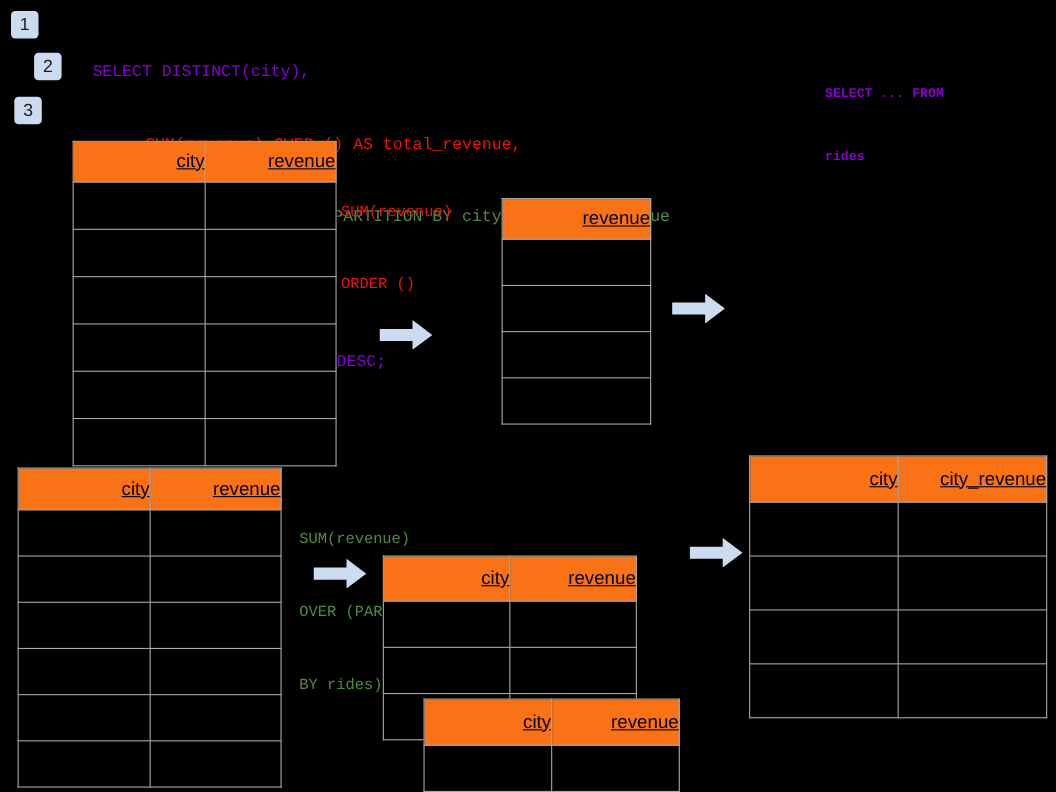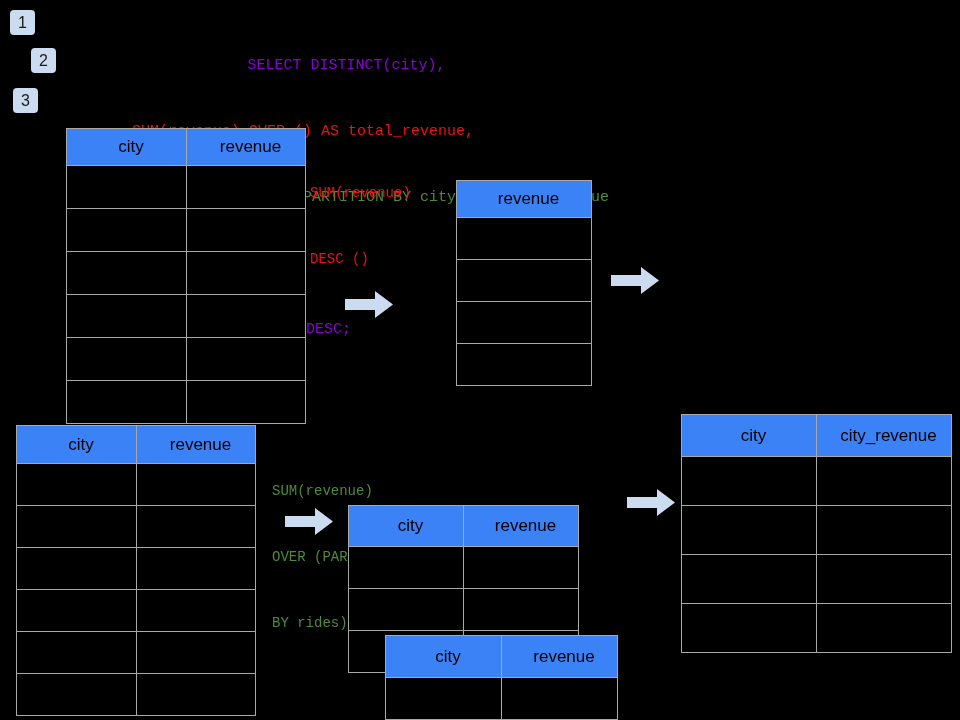--- a/index.html
+++ b/index.html
@@ -75,28 +75,29 @@
     border-collapse: collapse;
     table-layout: fixed;
     background: #000000;
   }
   .tbl td, .tbl th {
     border: 1px solid #a8a8a8;
     padding: 0;
     margin: 0;
   }
   .tbl th {
-    background: #3b82f6;
+    background: #f97316;
     color: #000000;
     font-family: "Liberation Sans", sans-serif;
     font-size: 17px;
     font-weight: normal;
-    text-align: center;
+    text-align: right;
     padding-left: 9px;
     vertical-align: middle;
+    text-decoration: underline;
   }
   .tbl td {
     background: #000000;
   }
 
   
   .arrow {
     position: absolute;
   }
 </style>
@@ -109,31 +110,35 @@
     <span>1</span>
   </div>
   <div class="badge" style="left:31px; top:48px;">
     <span>2</span>
   </div>
   <div class="badge" style="left:13px; top:88px;">
     <span>3</span>
   </div>
 
   <div class="code" style="left:84px; top:11px;">
-    <div class="code-line" style="color:#8a00d4;text-align:center;">SELECT DISTINCT(city),</div>
+    <div class="code-line" style="color:#8a00d4;">SELECT DISTINCT(city),</div>
     <div class="code-line" style="color:#f01010; padding-left:48px;">SUM(revenue) OVER () AS total_revenue,</div>
     <div class="code-line" style="color:#4e8b3c; padding-left:48px;">SUM(revenue) OVER (PARTITION BY city) as city_revenue</div>
     <div class="code-line" style="color:#8a00d4; padding-left:24px;">FROM rides</div>
     <div class="code-line" style="color:#8a00d4; padding-left:24px;">ORDER by city_revenue DESC;</div>
   </div>
 
+  <div class="note" style="left:750px; top:38px; color:#8a00d4;">
+    <div>SELECT ... FROM</div>
+    <div>rides</div>
+  </div>
 
   <div class="annot" style="left:310px; top:138px; color:#f01010;">
     <div>SUM(revenue)</div>
-    <div>DESC ()</div>
+    <div>ORDER ()</div>
   </div>
 
   <div class="annot" style="left:272px; top:436px; color:#4e8b3c;">
     <div>SUM(revenue)</div>
     <div>OVER (PARTITION</div>
     <div>BY rides)</div>
   </div>
 
   <table class="tbl" style="left:66px; top:128px; width:239px;">
     <colgroup>

